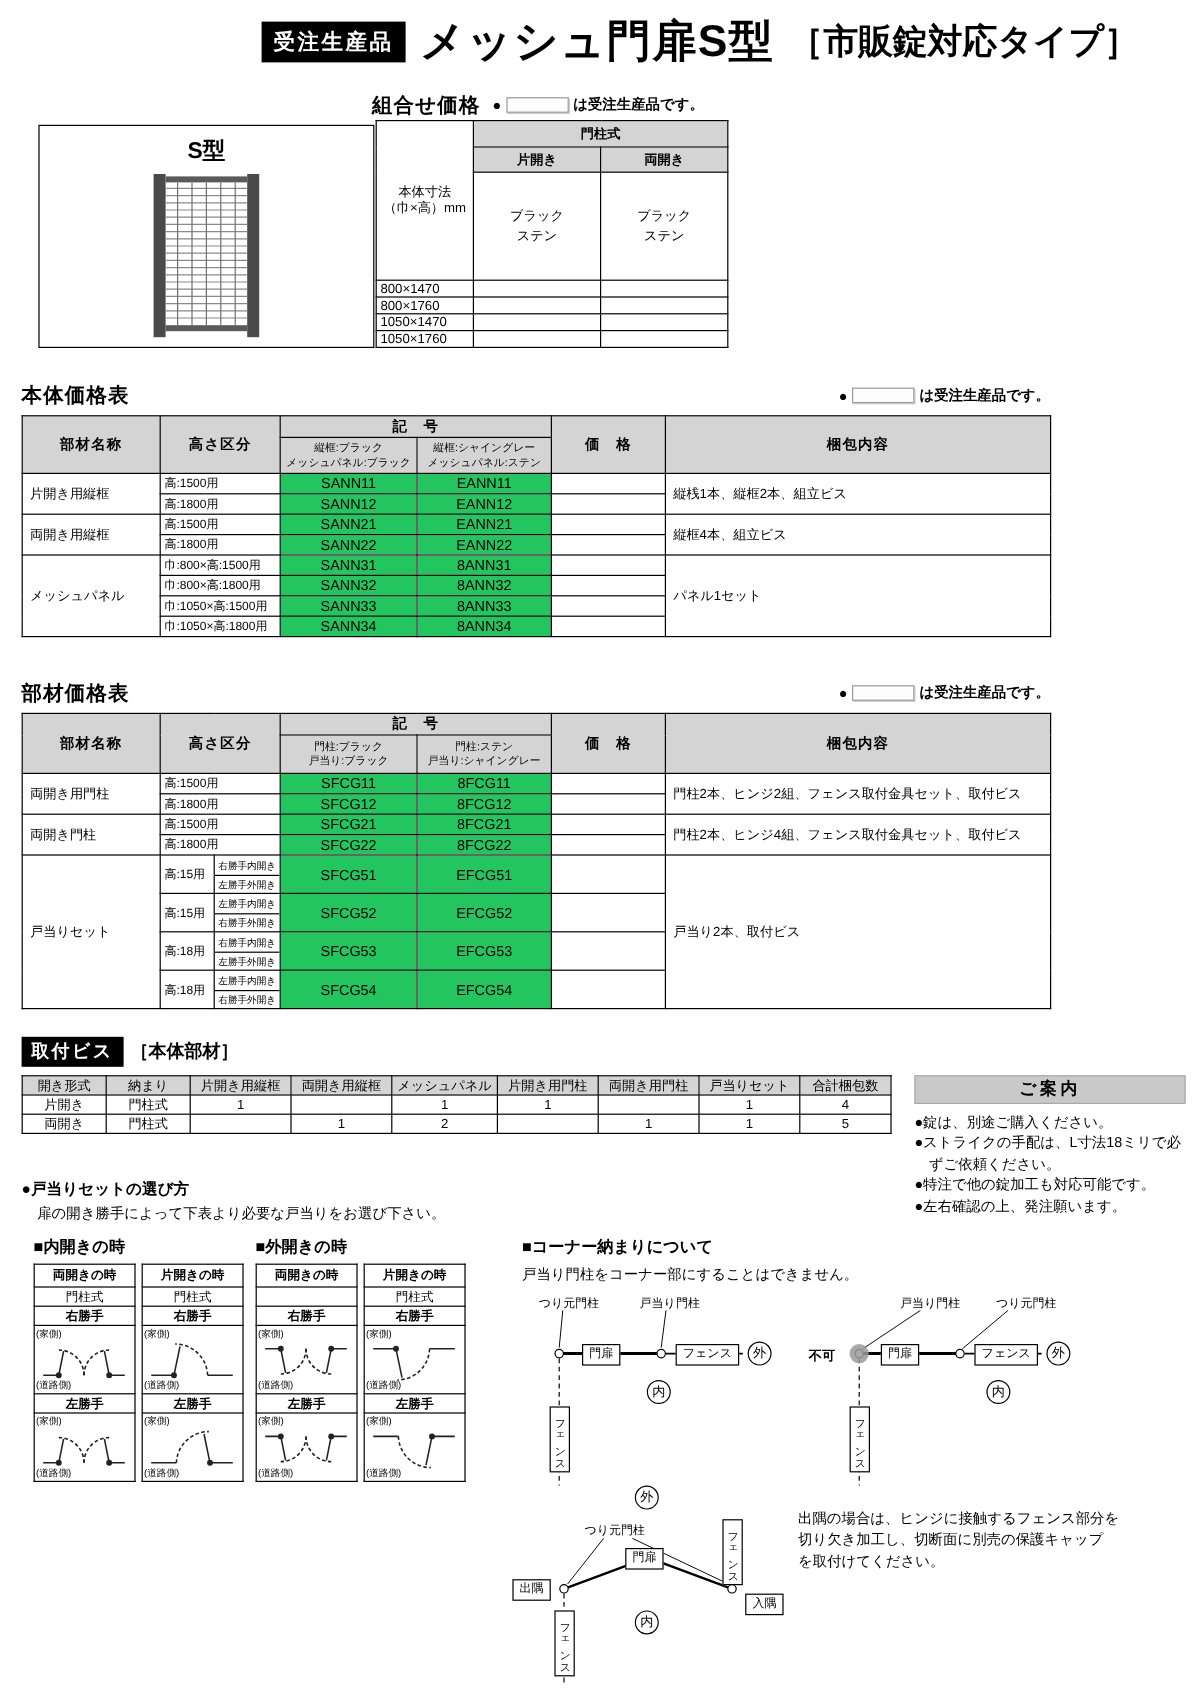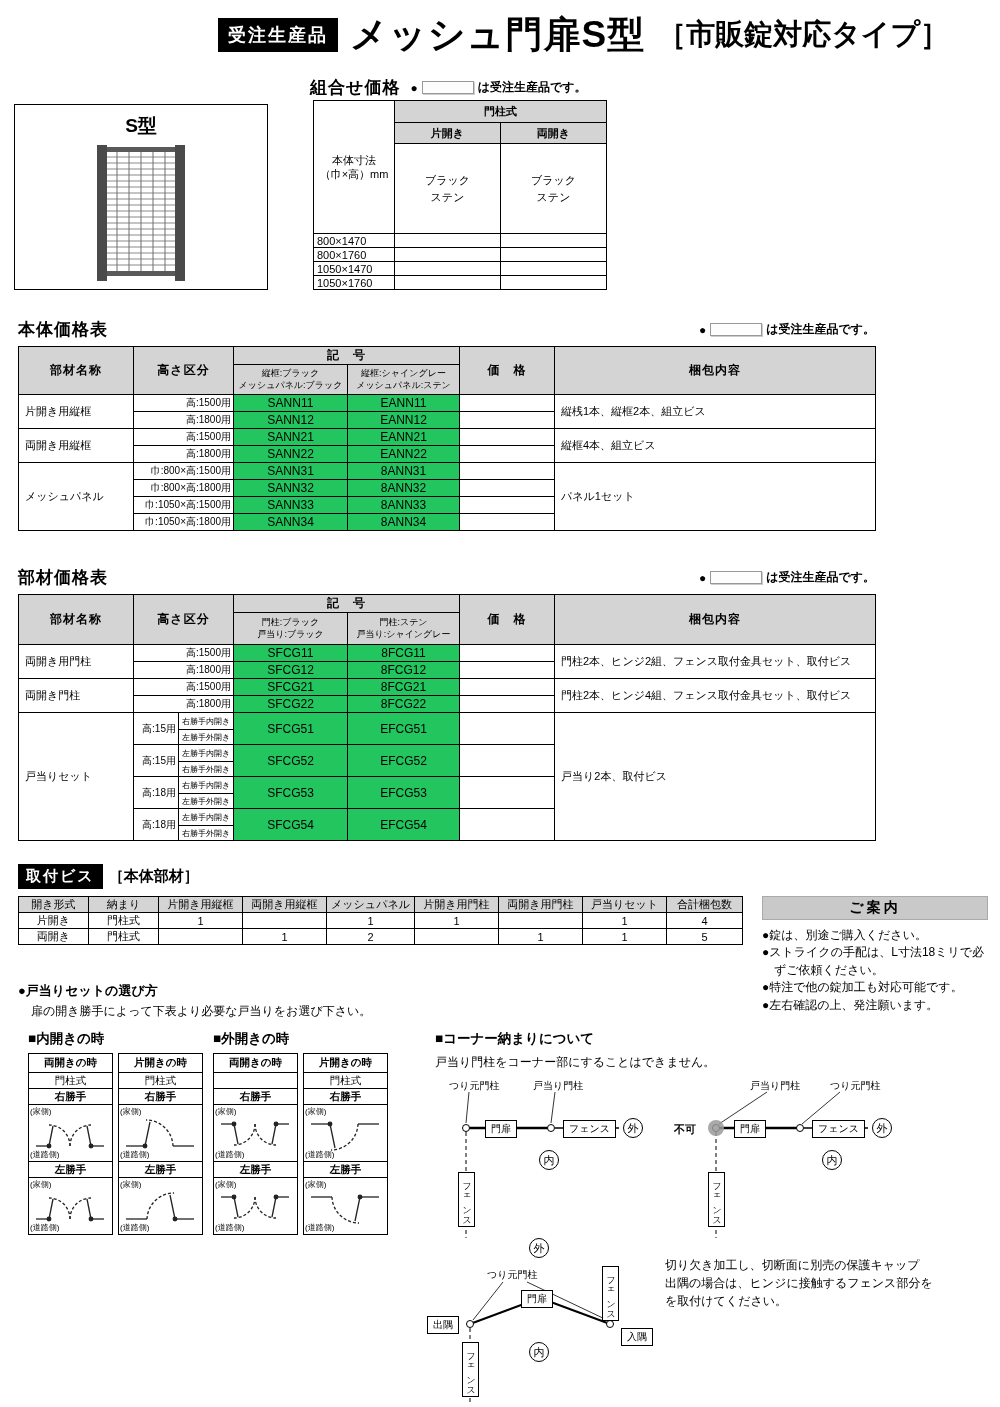--- a/index.html
+++ b/index.html
@@ -29,21 +29,21 @@
 .dimcell{font-size:11px;line-height:1.3;}
 .colorcell{font-size:11px;line-height:1.5;}
 .sizecell{text-align:left;padding-left:3px;font-size:11px;}
 .sizerow td{height:14px;}
 
 .price-table{width:857px;font-size:11px;}
 .price-table td{height:17px;}
 .hdr{background:#d4d4d4;font-weight:bold;font-size:12px;letter-spacing:1px;}
 .subhdr{background:#d4d4d4;font-size:9px;line-height:1.25;font-weight:normal;letter-spacing:0;}
 .partcell{text-align:left;padding-left:6px;}
-.hcell{text-align:right;padding-left:3px;font-size:10px;white-space:nowrap;}
+.hcell{text-align:left;padding-left:3px;font-size:10px;white-space:nowrap;}
 .codebg{background:#22c55e;font-weight:normal;font-size:12px;margin-left:32px;}
 .contents{text-align:left;padding-left:6px;}
 .pricecell{background:#fff;}
 .hB{padding:0;font-size:8px;line-height:1;}
 .hB div{height:15px;line-height:15px;white-space:nowrap;overflow:hidden;}
 .hB div+div{border-top:1px solid #000;}
 
 .hiroi-badge{background:#000;color:#fff;font-weight:bold;font-size:15px;padding:3px 8px;letter-spacing:2px;}
 .hiroi-suffix{font-weight:bold;font-size:15px;}
 .hiroi-table{width:724px;font-size:11px;}
@@ -106,21 +106,21 @@
     </g>
   </defs>
 </svg>
 
 <div class="abs" style="left:218px;top:10px;display:flex;align-items:center;gap:12px;">
   <span class="badge">受注生産品</span>
   <span class="title">メッシュ門扉S型</span>
   <span class="subtitle">［市販錠対応タイプ］</span>
 </div>
 
-<div class="abs product-box" style="left:14px;top:104px;width:254px;height:186px;">
+<div class="abs product-box" style="left:32px;top:104px;width:280px;height:186px;">
   <div class="product-label">S型</div>
   <svg width="96" height="140" viewBox="0 0 96 140">
     <rect x="4" y="2" width="10" height="136" fill="#4a4a4a"></rect>
     <rect x="82" y="2" width="10" height="136" fill="#4a4a4a"></rect>
     <rect x="14" y="4" width="68" height="5" fill="#5a5a5a"></rect>
     <rect x="14" y="128" width="68" height="5" fill="#5a5a5a"></rect>
     <path d="M14 14H82M14 20H82M14 26H82M14 32H82M14 38H82M14 44H82M14 50H82M14 56H82M14 62H82M14 68H82M14 74H82M14 80H82M14 86H82M14 92H82M14 98H82M14 104H82M14 110H82M14 116H82M14 122H82" stroke="#8a8a8a" stroke-width="1"></path>
     <path d="M24 9V128M36 9V128M48 9V128M60 9V128M72 9V128" stroke="#6f6f6f" stroke-width="1"></path>
   </svg>
 </div>
@@ -681,16 +681,16 @@
   <span class="dlabel" style="left:62px;top:30px;">つり元門柱</span>
   <span class="dbox" style="left:96px;top:52px;">門扉</span>
   <span class="dbox" style="left:2px;top:78px;">出隅</span>
   <span class="dbox" style="left:196px;top:90px;">入隅</span>
   <span class="dvert" style="left:177px;top:28px;">フェンス</span>
   <span class="dvert" style="left:37px;top:104px;">フェンス</span>
   <span class="dcirc" style="left:104px;top:104px;">内</span>
 </div>
 
 <div class="abs cnote" style="left:665px;top:1256px;width:330px;">
+  <div>出隅の場合は、ヒンジに接触するフェンス部分を</div>
   <div>切り欠き加工し、切断面に別売の保護キャップ</div>
-  <div>出隅の場合は、ヒンジに接触するフェンス部分を</div>
   <div>を取付けてください。</div>
 </div>
 
 </body></html>

